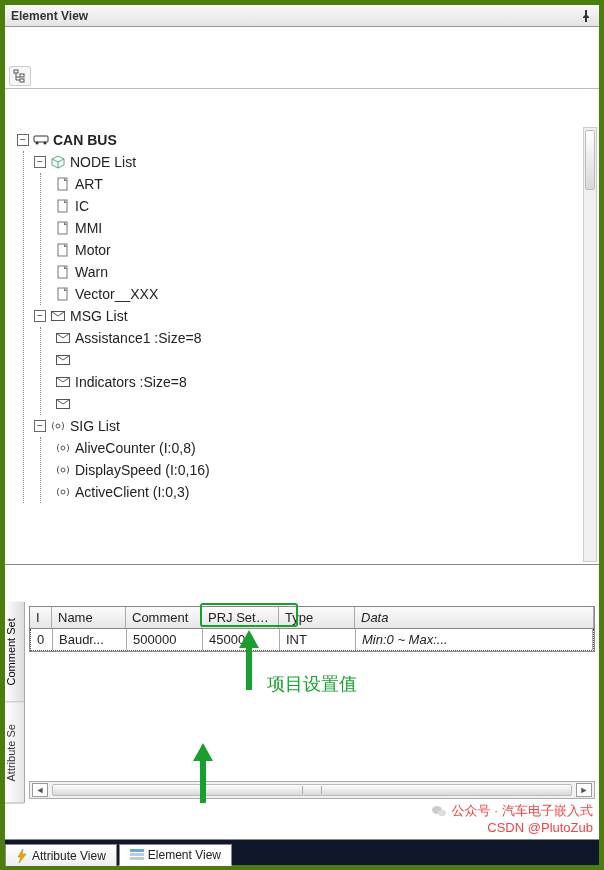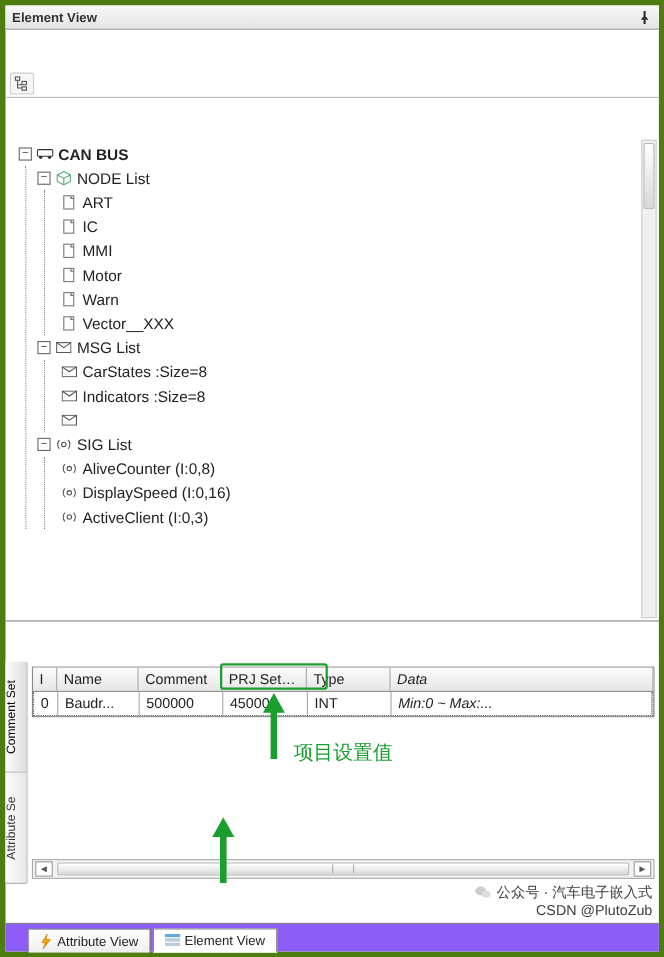--- a/index.html
+++ b/index.html
@@ -27,28 +27,28 @@
   .ghead { background:linear-gradient(#fbfbfb,#e6e6e6); border-bottom:1px solid #888; }
   .gcell, .ghcell { border-right:1px solid #aaa; padding:3px 6px; font-size:13px; overflow:hidden; white-space:nowrap; text-overflow:ellipsis; }
   .ghcell { color:#222; }
   .c0{width:22px;} .c1{width:74px;} .c2{width:76px;} .c3{width:77px;} .c4{width:76px;} .c5{flex:1;font-style:italic;}
   .grow { border:1px dotted #555; border-top:none; }
   .scrollbar { height:18px; border:1px solid #aaa; margin:0 4px 4px 4px; background:#f2f2f2; display:flex; align-items:center; justify-content:space-between; padding:0 2px;}
   .sb-arrow { width:16px; height:14px; border:1px solid #999; background:#fff; display:flex; align-items:center; justify-content:center; font-size:9px; color:#555;}
   .sb-thumb { flex:1; height:12px; margin:0 4px; background:linear-gradient(#fff,#d8d8d8); border:1px solid #bbb; border-radius:2px; display:flex; align-items:center; justify-content:center;}
   .sb-grip { width:20px; height:8px; border-left:1px solid #aaa; border-right:1px solid #aaa;}
   
-  .bottom-tabs { height:26px; border-top:1px solid #888; display:flex; align-items:flex-end; background:#8b5cf6; padding-left:20px; position:relative;}
+  .bottom-tabs { height:26px; border-top:1px solid #888; display:flex; align-items:flex-end; background:#0f172a; padding-left:0; position:relative;}
   .btab { height:22px; border:1px solid #888; border-bottom:none; background:linear-gradient(#fff,#eee); padding:2px 10px; font-size:12px; margin-right:2px; display:flex; align-items:center; gap:4px; position:relative; top:1px;}
   .btab.active { background:#fff; border-bottom:1px solid #fff; }
   
   .annot-box { position:absolute; border:2px solid #1a9e2e; border-radius:3px; pointer-events:none; }
   .annot-text { position:absolute; color:#1a9e2e; font-size:18px; font-weight:500; pointer-events:none;}
   .annot-arrow { position:absolute; pointer-events:none; }
-  .watermark { position:absolute; right:6px; bottom:30px; color:#404040; font-size:13px; pointer-events:none;}
+  .watermark { position:absolute; right:6px; bottom:30px; color:#ef4444; font-size:13px; pointer-events:none;}
   .scrolly { position:absolute; right:2px; top:2px; bottom:2px; width:14px; background:#f0f0f0; border:1px solid #ccc;}
   .scrolly .thumb { position:absolute; left:1px; right:1px; top:2px; height:60px; background:linear-gradient(#fff,#d8d8d8); border:1px solid #bbb; border-radius:2px;}
   svg { display:block; }
 </style>
 </head>
 <body>
 
 <div class="app">
 
   <div class="titlebar">
@@ -169,21 +169,29 @@
           <span class="label">MSG List</span>
         </div>
         <div style="margin-left:6px; border-left:1px dotted #888; padding-left:14px;">
           <div class="row">
               <span class="icon">
                 <svg width="14" height="10" viewBox="0 0 14 10">
                   <rect x="0.5" y="0.5" width="13" height="9" fill="none" stroke="#555"></rect>
                   <path d="M0.5 0.5L7 5l6.5-4.5" fill="none" stroke="#555"></path>
                 </svg>
               </span>
-              <span>CarStates  :Size=8</span>
+              <span>Assistance1  :Size=8</span>
+            </div>
+          <div class="row">
+              <span class="icon">
+                <svg width="14" height="10" viewBox="0 0 14 10">
+                  <rect x="0.5" y="0.5" width="13" height="9" fill="none" stroke="#555"></rect>
+                  <path d="M0.5 0.5L7 5l6.5-4.5" fill="none" stroke="#555"></path>
+                </svg>
+              </span>
             </div>
           <div class="row">
               <span class="icon">
                 <svg width="14" height="10" viewBox="0 0 14 10">
                   <rect x="0.5" y="0.5" width="13" height="9" fill="none" stroke="#555"></rect>
                   <path d="M0.5 0.5L7 5l6.5-4.5" fill="none" stroke="#555"></path>
                 </svg>
               </span>
               <span>Indicators  :Size=8</span>
             </div>

